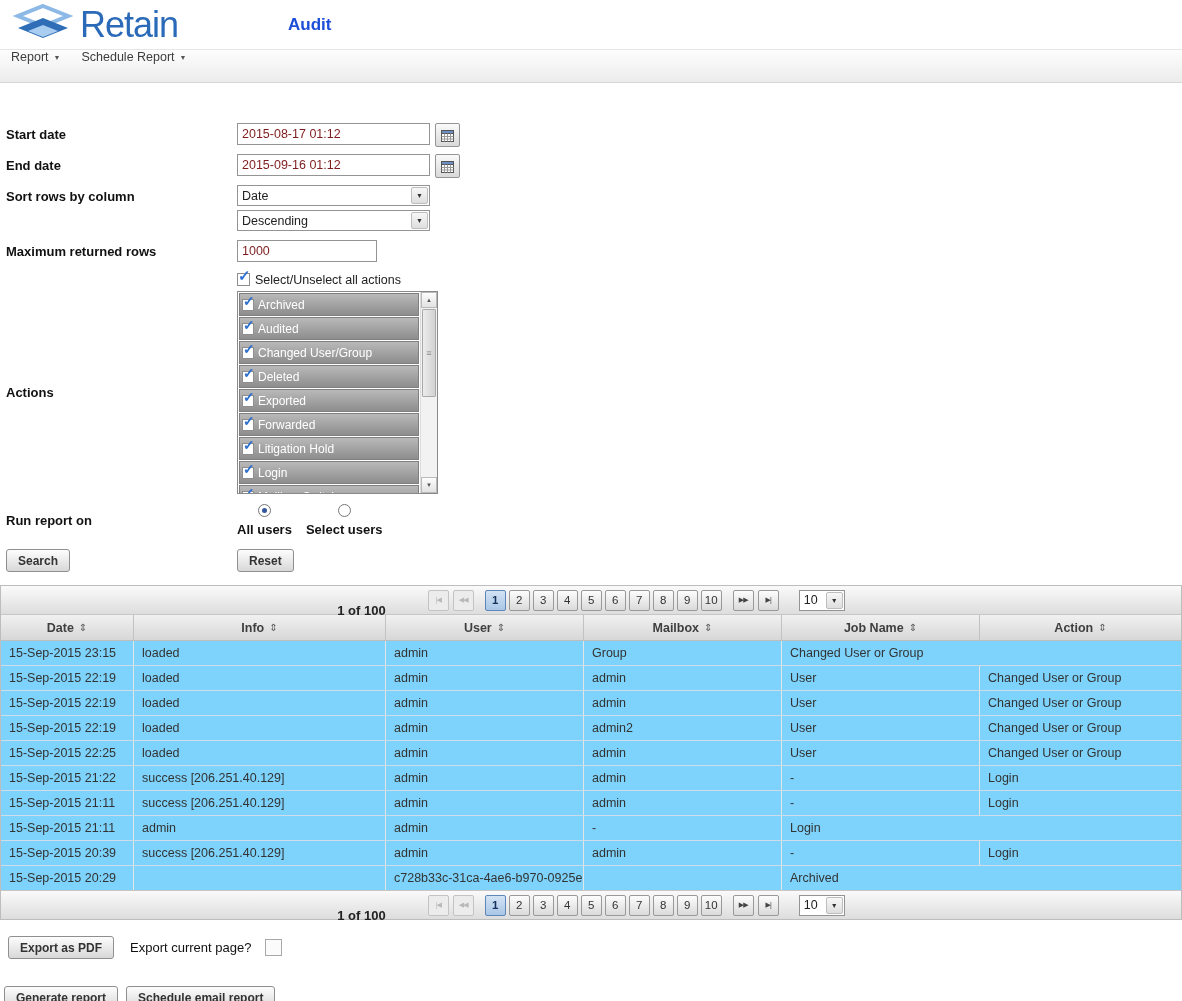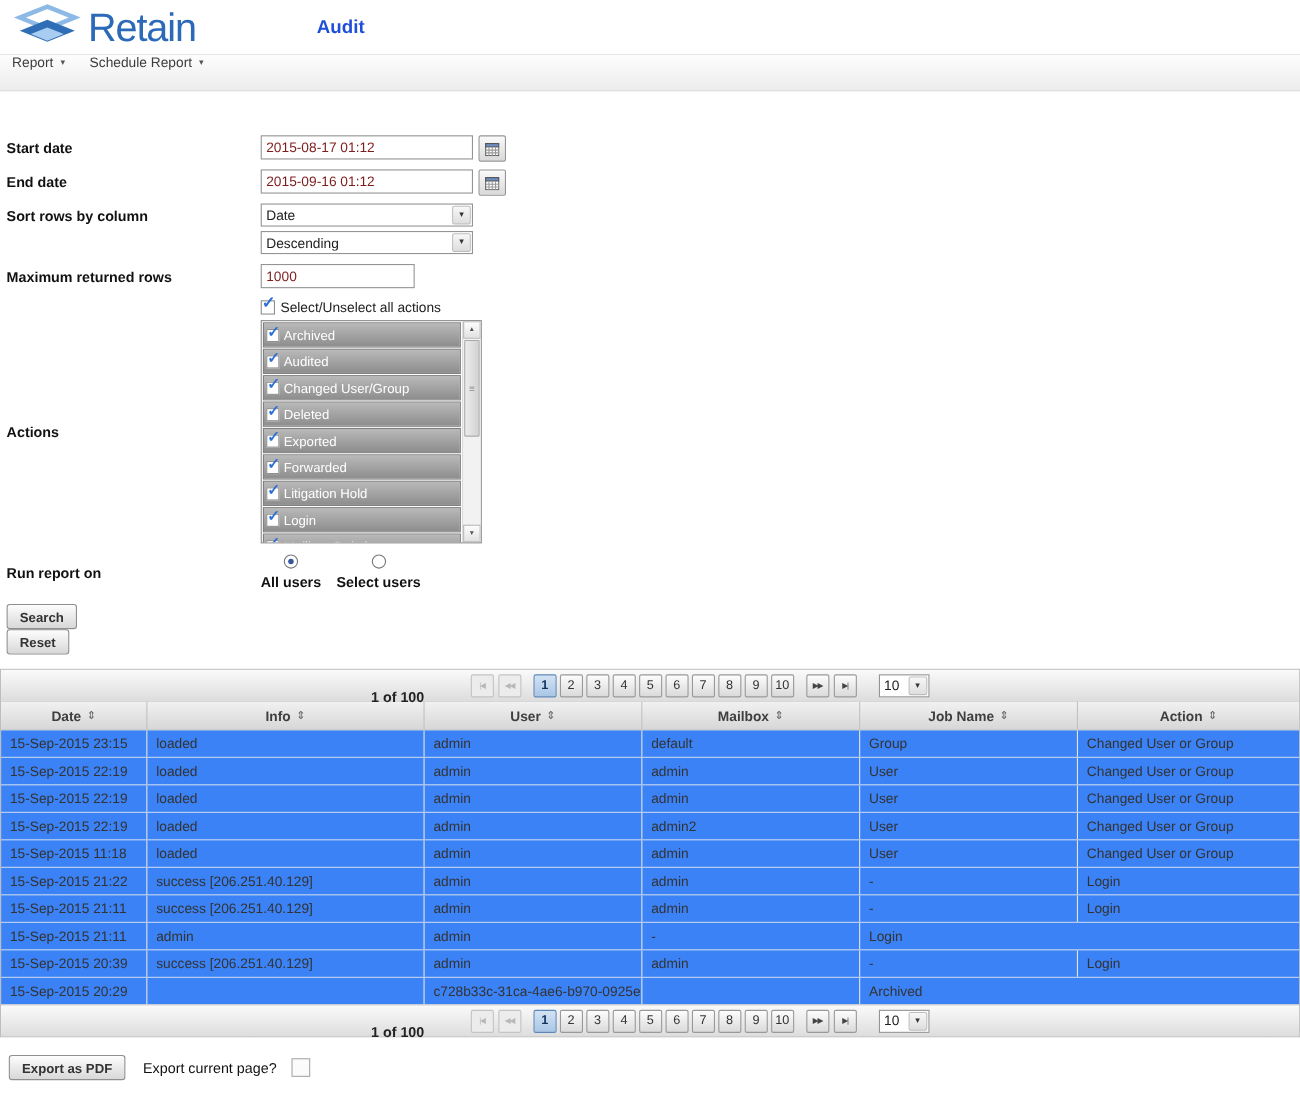--- a/index.html
+++ b/index.html
@@ -197,21 +197,21 @@
   }
   .th {
     height: 25px;
     display: flex; align-items: center; justify-content: center; gap: 5px;
     font-size: 12.5px; font-weight: bold; color: #3f3f3f;
     border-right: 1px solid #c2c2c2;
     cursor: pointer;
   }
   .th:last-child { border-right: none; }
   .sort-icon { font-size: 10px; color: #5b5b5b; font-weight: normal; }
-  .tr { background: #3b82f6; border-bottom: 1px solid #cfdcec; }
+  .tr { background: #7dd3fc; border-bottom: 1px solid #cfdcec; }
   .tbody .tr:last-child { border-bottom: none; }
   .td {
     height: 24px; line-height: 24px;
     padding-left: 8px;
     font-size: 12.5px; color: #333;
     border-right: 1px solid #e4e4e4;
     white-space: nowrap; overflow: hidden;
   }
   .td:last-child { border-right: none; }
 
@@ -394,21 +394,21 @@
     <label class="radio-option">
       <span class="radio selected"></span>
       <span class="radio-label">All users</span>
     </label>
     <label class="radio-option">
       <span class="radio"></span>
       <span class="radio-label">Select users</span>
     </label>
   </div>
 
-  <div class="form-row" style="margin-bottom:0;flex-direction:column;">
+  <div class="form-row" style="margin-bottom:0;">
     <div class="label-slot"><button class="btn">Search</button></div>
     <button class="btn">Reset</button>
   </div>
 
 </div>
 
 <div class="datatable">
 
   <div class="pagebar top">
     <span class="pg-status">1 of 100</span>
@@ -476,21 +476,20 @@
         <span class="sort-icon">⇕</span>
       </div>
     </div>
 
   <div class="tbody">
 
       <div class="tr">
         <div class="td">15-Sep-2015 23:15</div>
         <div class="td">loaded</div>
         <div class="td">admin</div>
-        <div class="td">default</div>
         <div class="td">Group</div>
         <div class="td">Changed User or Group</div>
       </div>
 
       <div class="tr">
         <div class="td">15-Sep-2015 22:19</div>
         <div class="td">loaded</div>
         <div class="td">admin</div>
         <div class="td">admin</div>
         <div class="td">User</div>
@@ -509,21 +508,21 @@
       <div class="tr">
         <div class="td">15-Sep-2015 22:19</div>
         <div class="td">loaded</div>
         <div class="td">admin</div>
         <div class="td">admin2</div>
         <div class="td">User</div>
         <div class="td">Changed User or Group</div>
       </div>
 
       <div class="tr">
-        <div class="td">15-Sep-2015 11:18</div>
+        <div class="td">15-Sep-2015 22:25</div>
         <div class="td">loaded</div>
         <div class="td">admin</div>
         <div class="td">admin</div>
         <div class="td">User</div>
         <div class="td">Changed User or Group</div>
       </div>
 
       <div class="tr">
         <div class="td">15-Sep-2015 21:22</div>
         <div class="td">success [206.251.40.129]</div>

